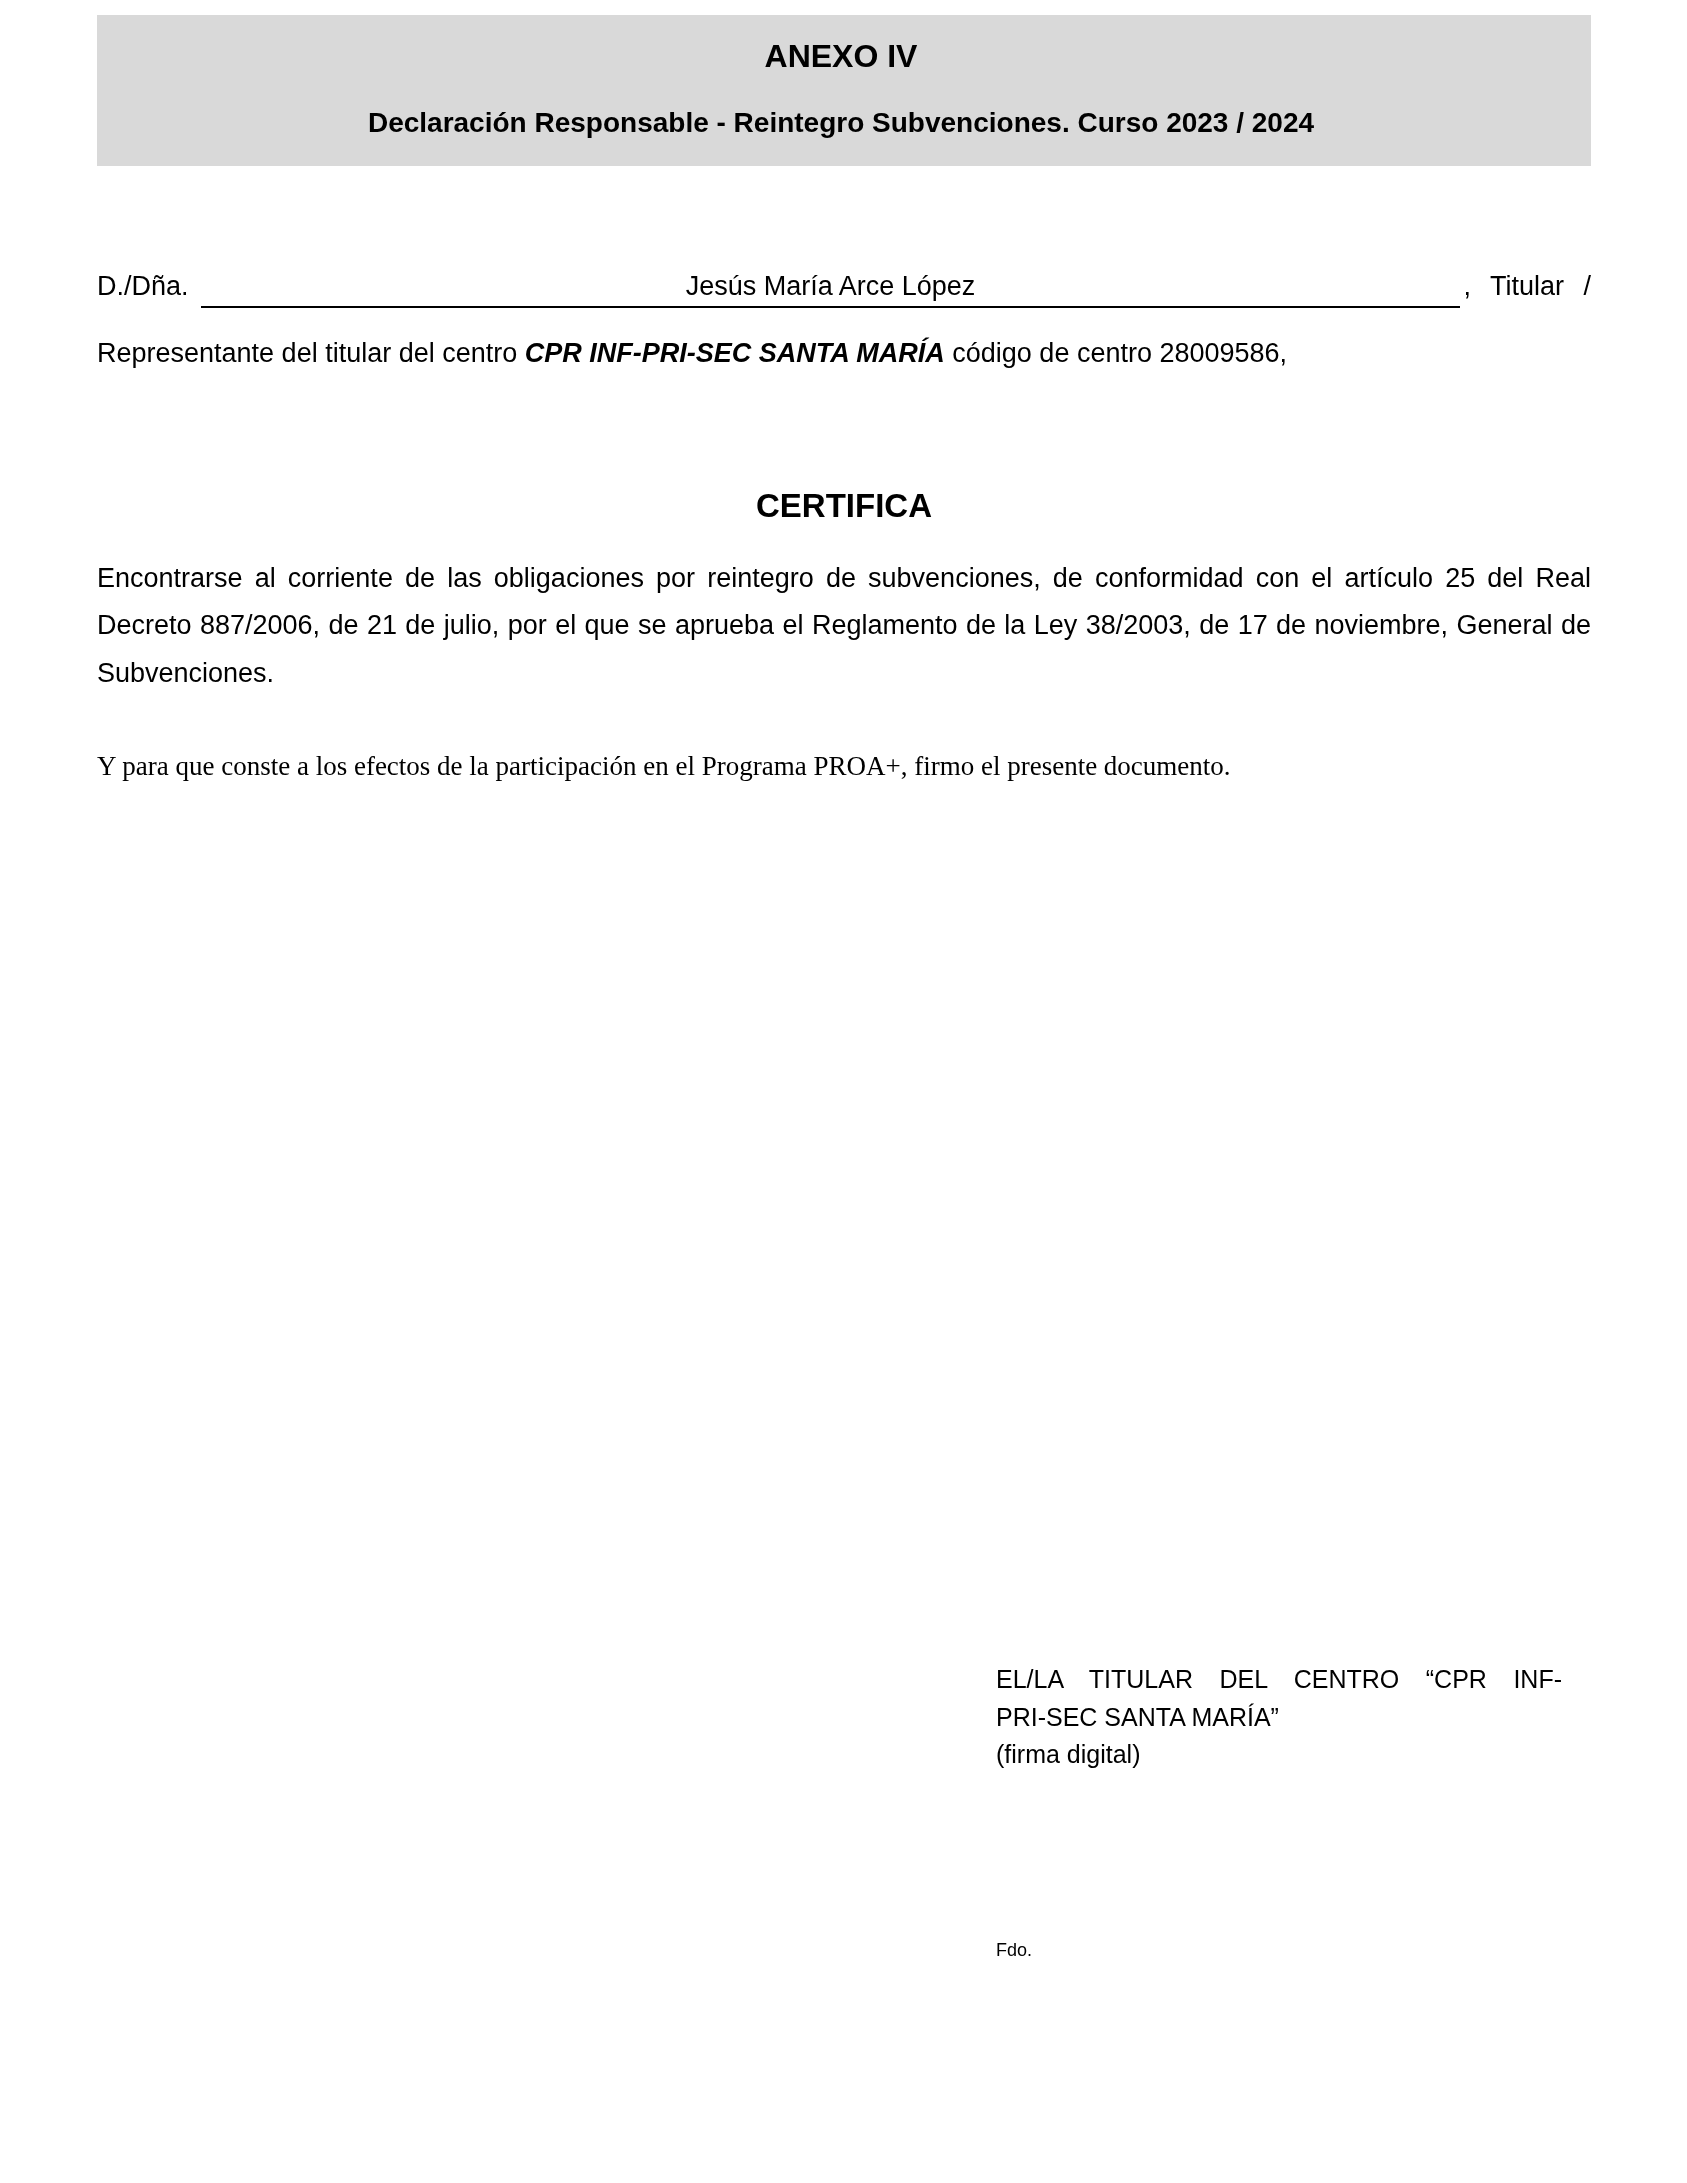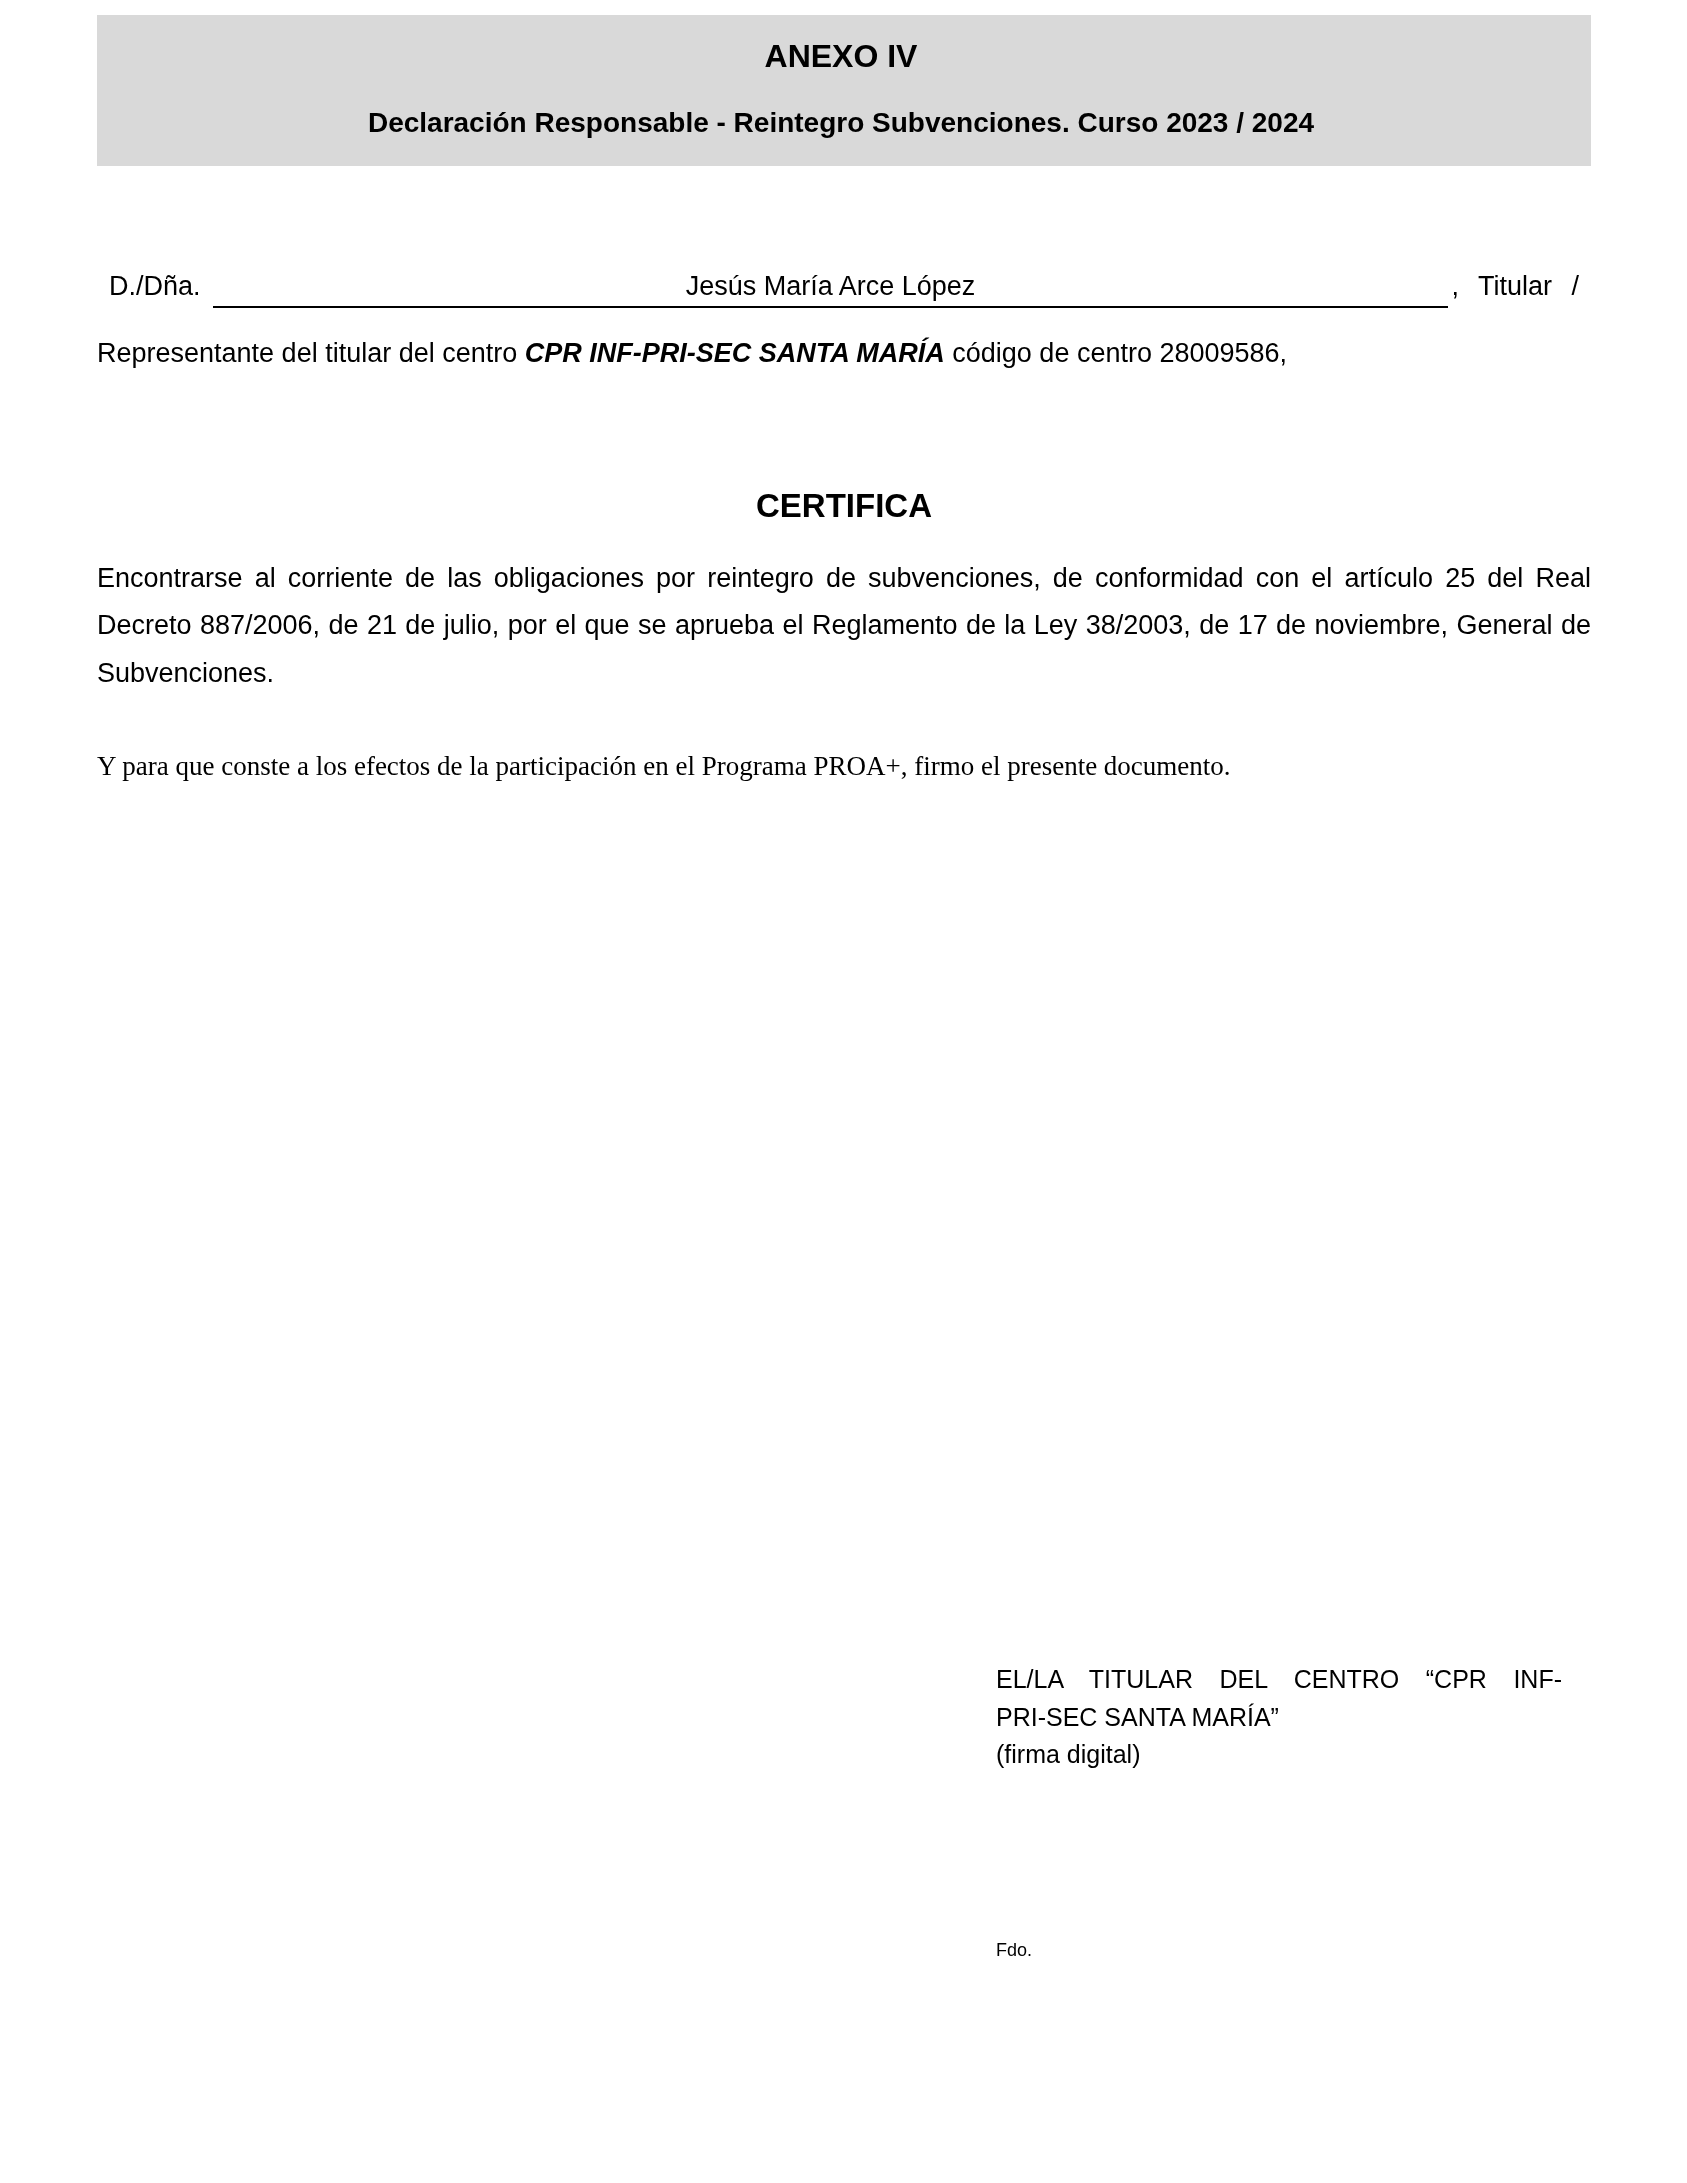--- a/index.html
+++ b/index.html
@@ -33,21 +33,21 @@
     margin-top: 32px;
   }
   .intro {
     margin-top: 105px;
     font-size: 27px;
   }
   .intro-line1 {
     display: flex;
     align-items: baseline;
     white-space: nowrap;
-    margin: 12px;
+    margin: 0;
   }
   .intro-prefix { flex: 0 0 auto; }
   .name-fill {
     flex: 1 1 auto;
     border-bottom: 2.3px solid #000;
     margin-left: 12px;
     padding-bottom: 3.8px;
     text-align: center;
   }
   .intro-suffix {

